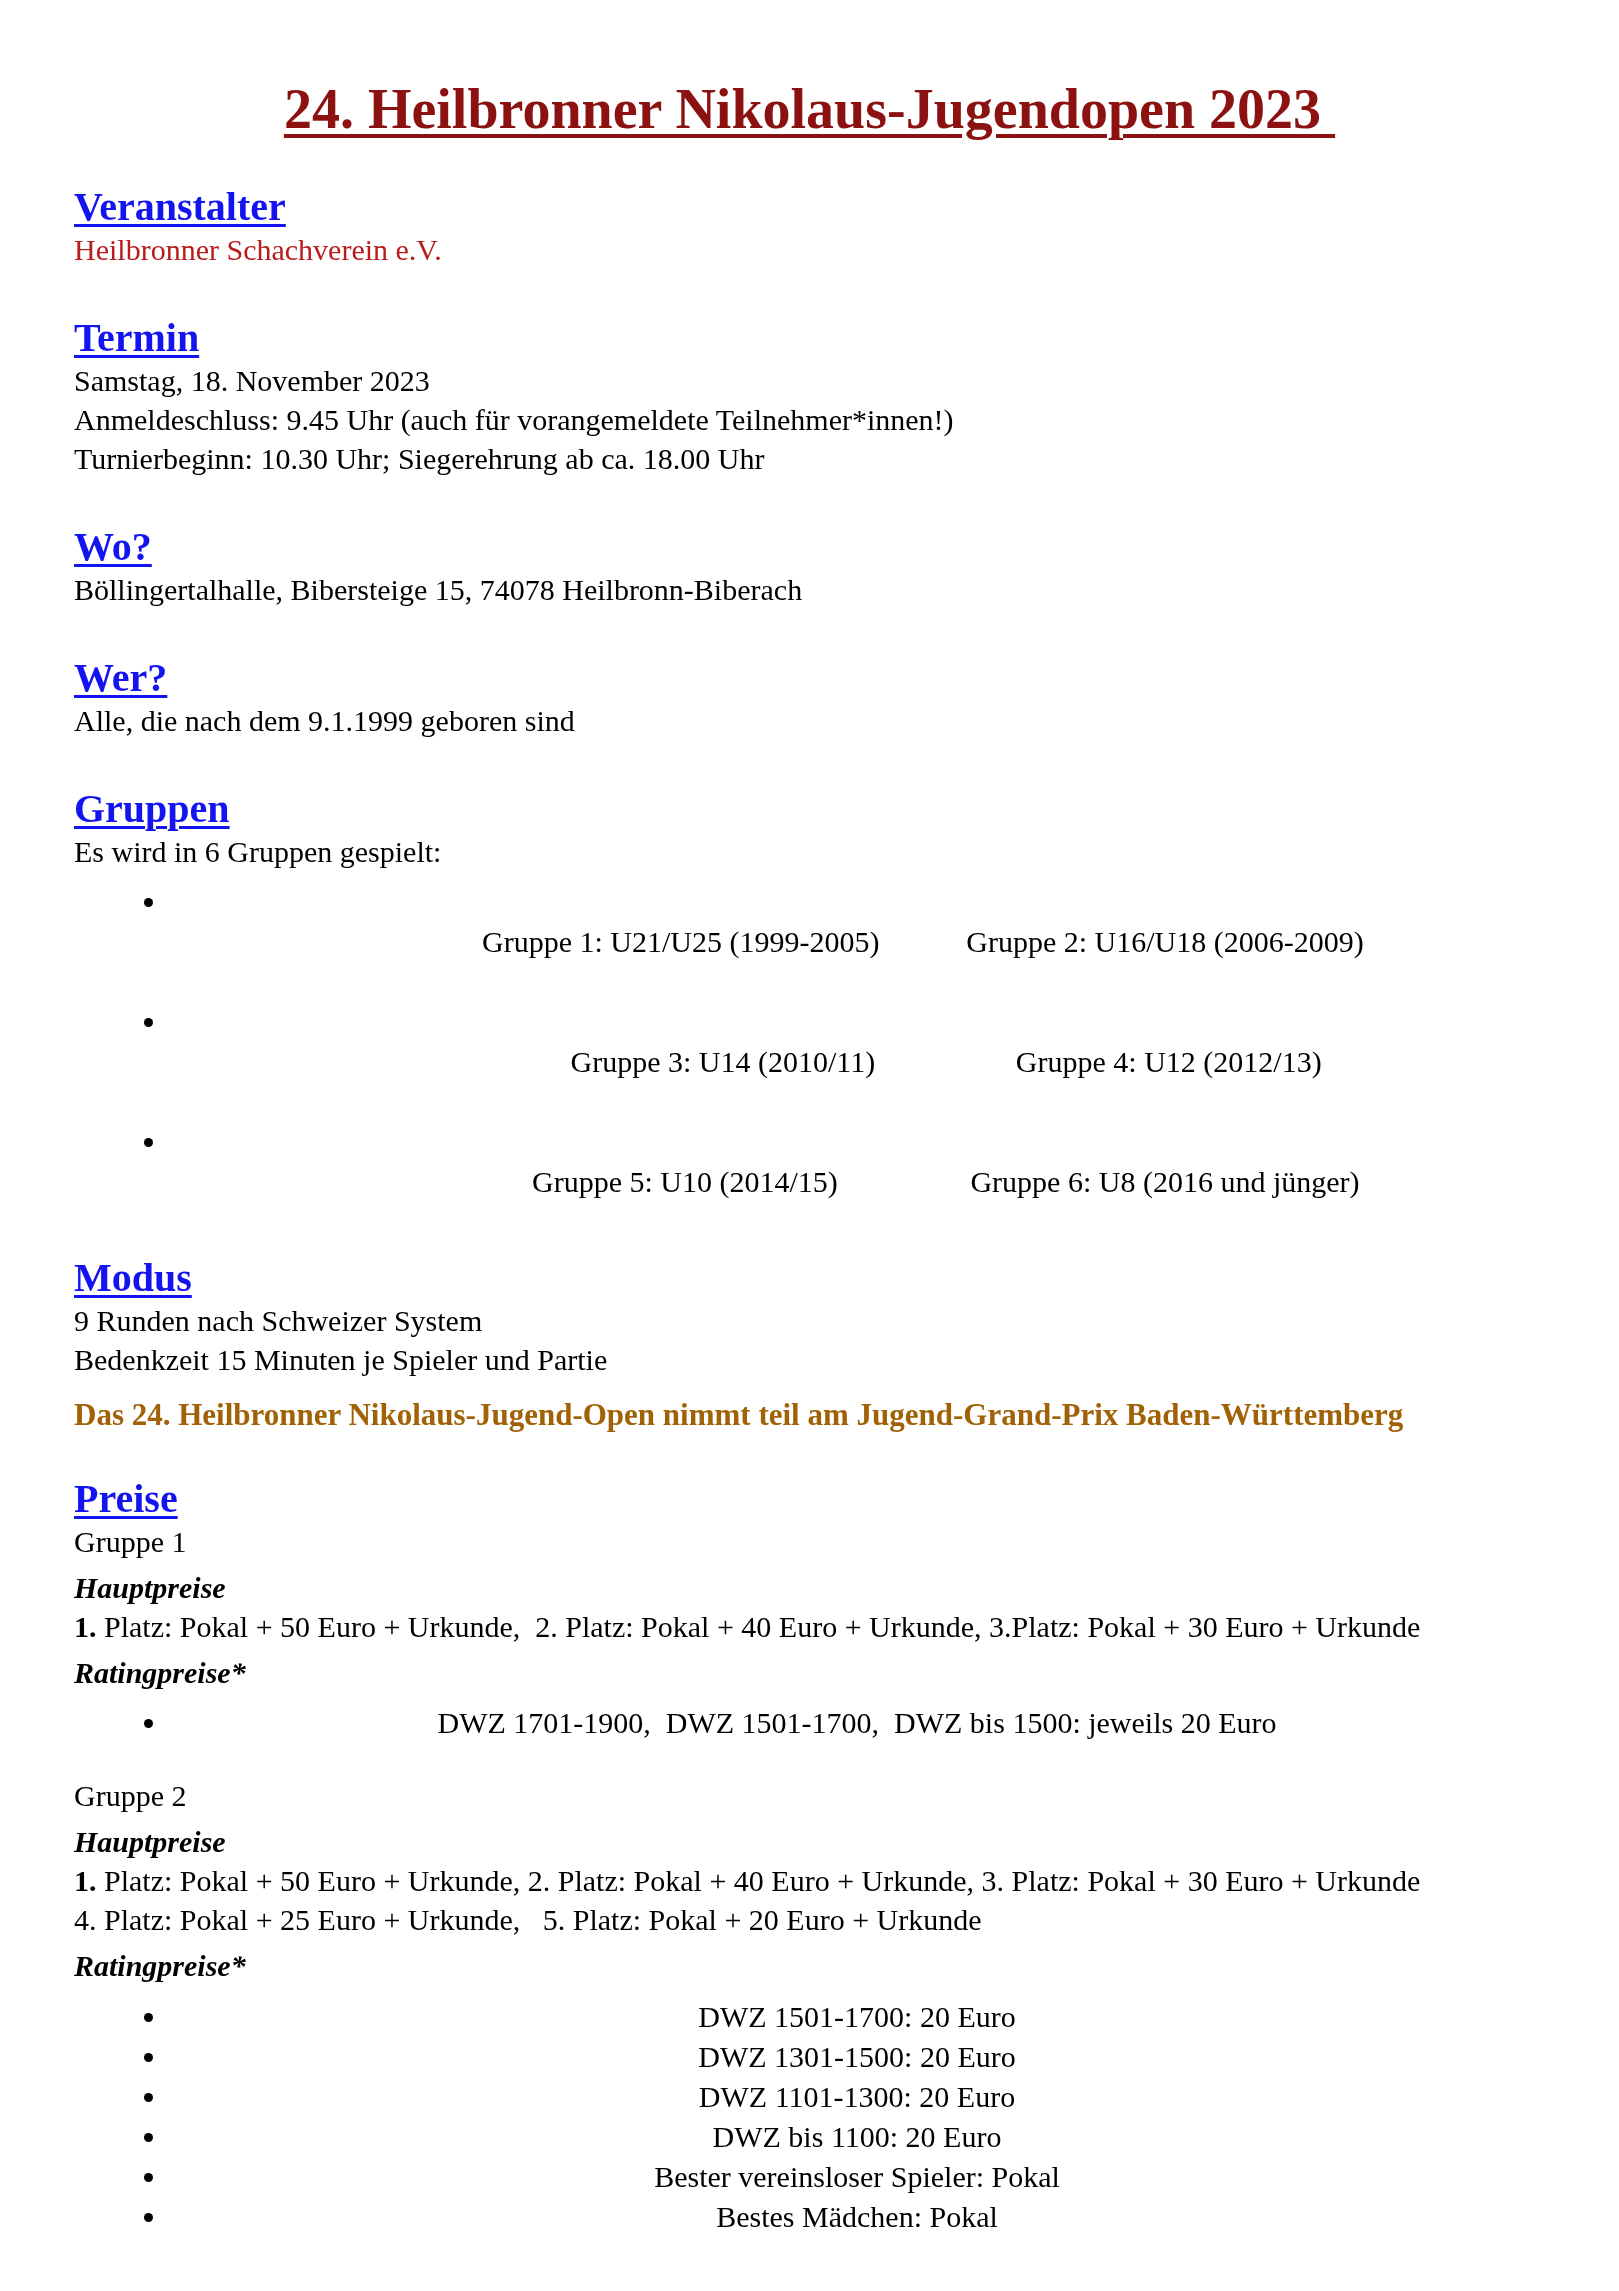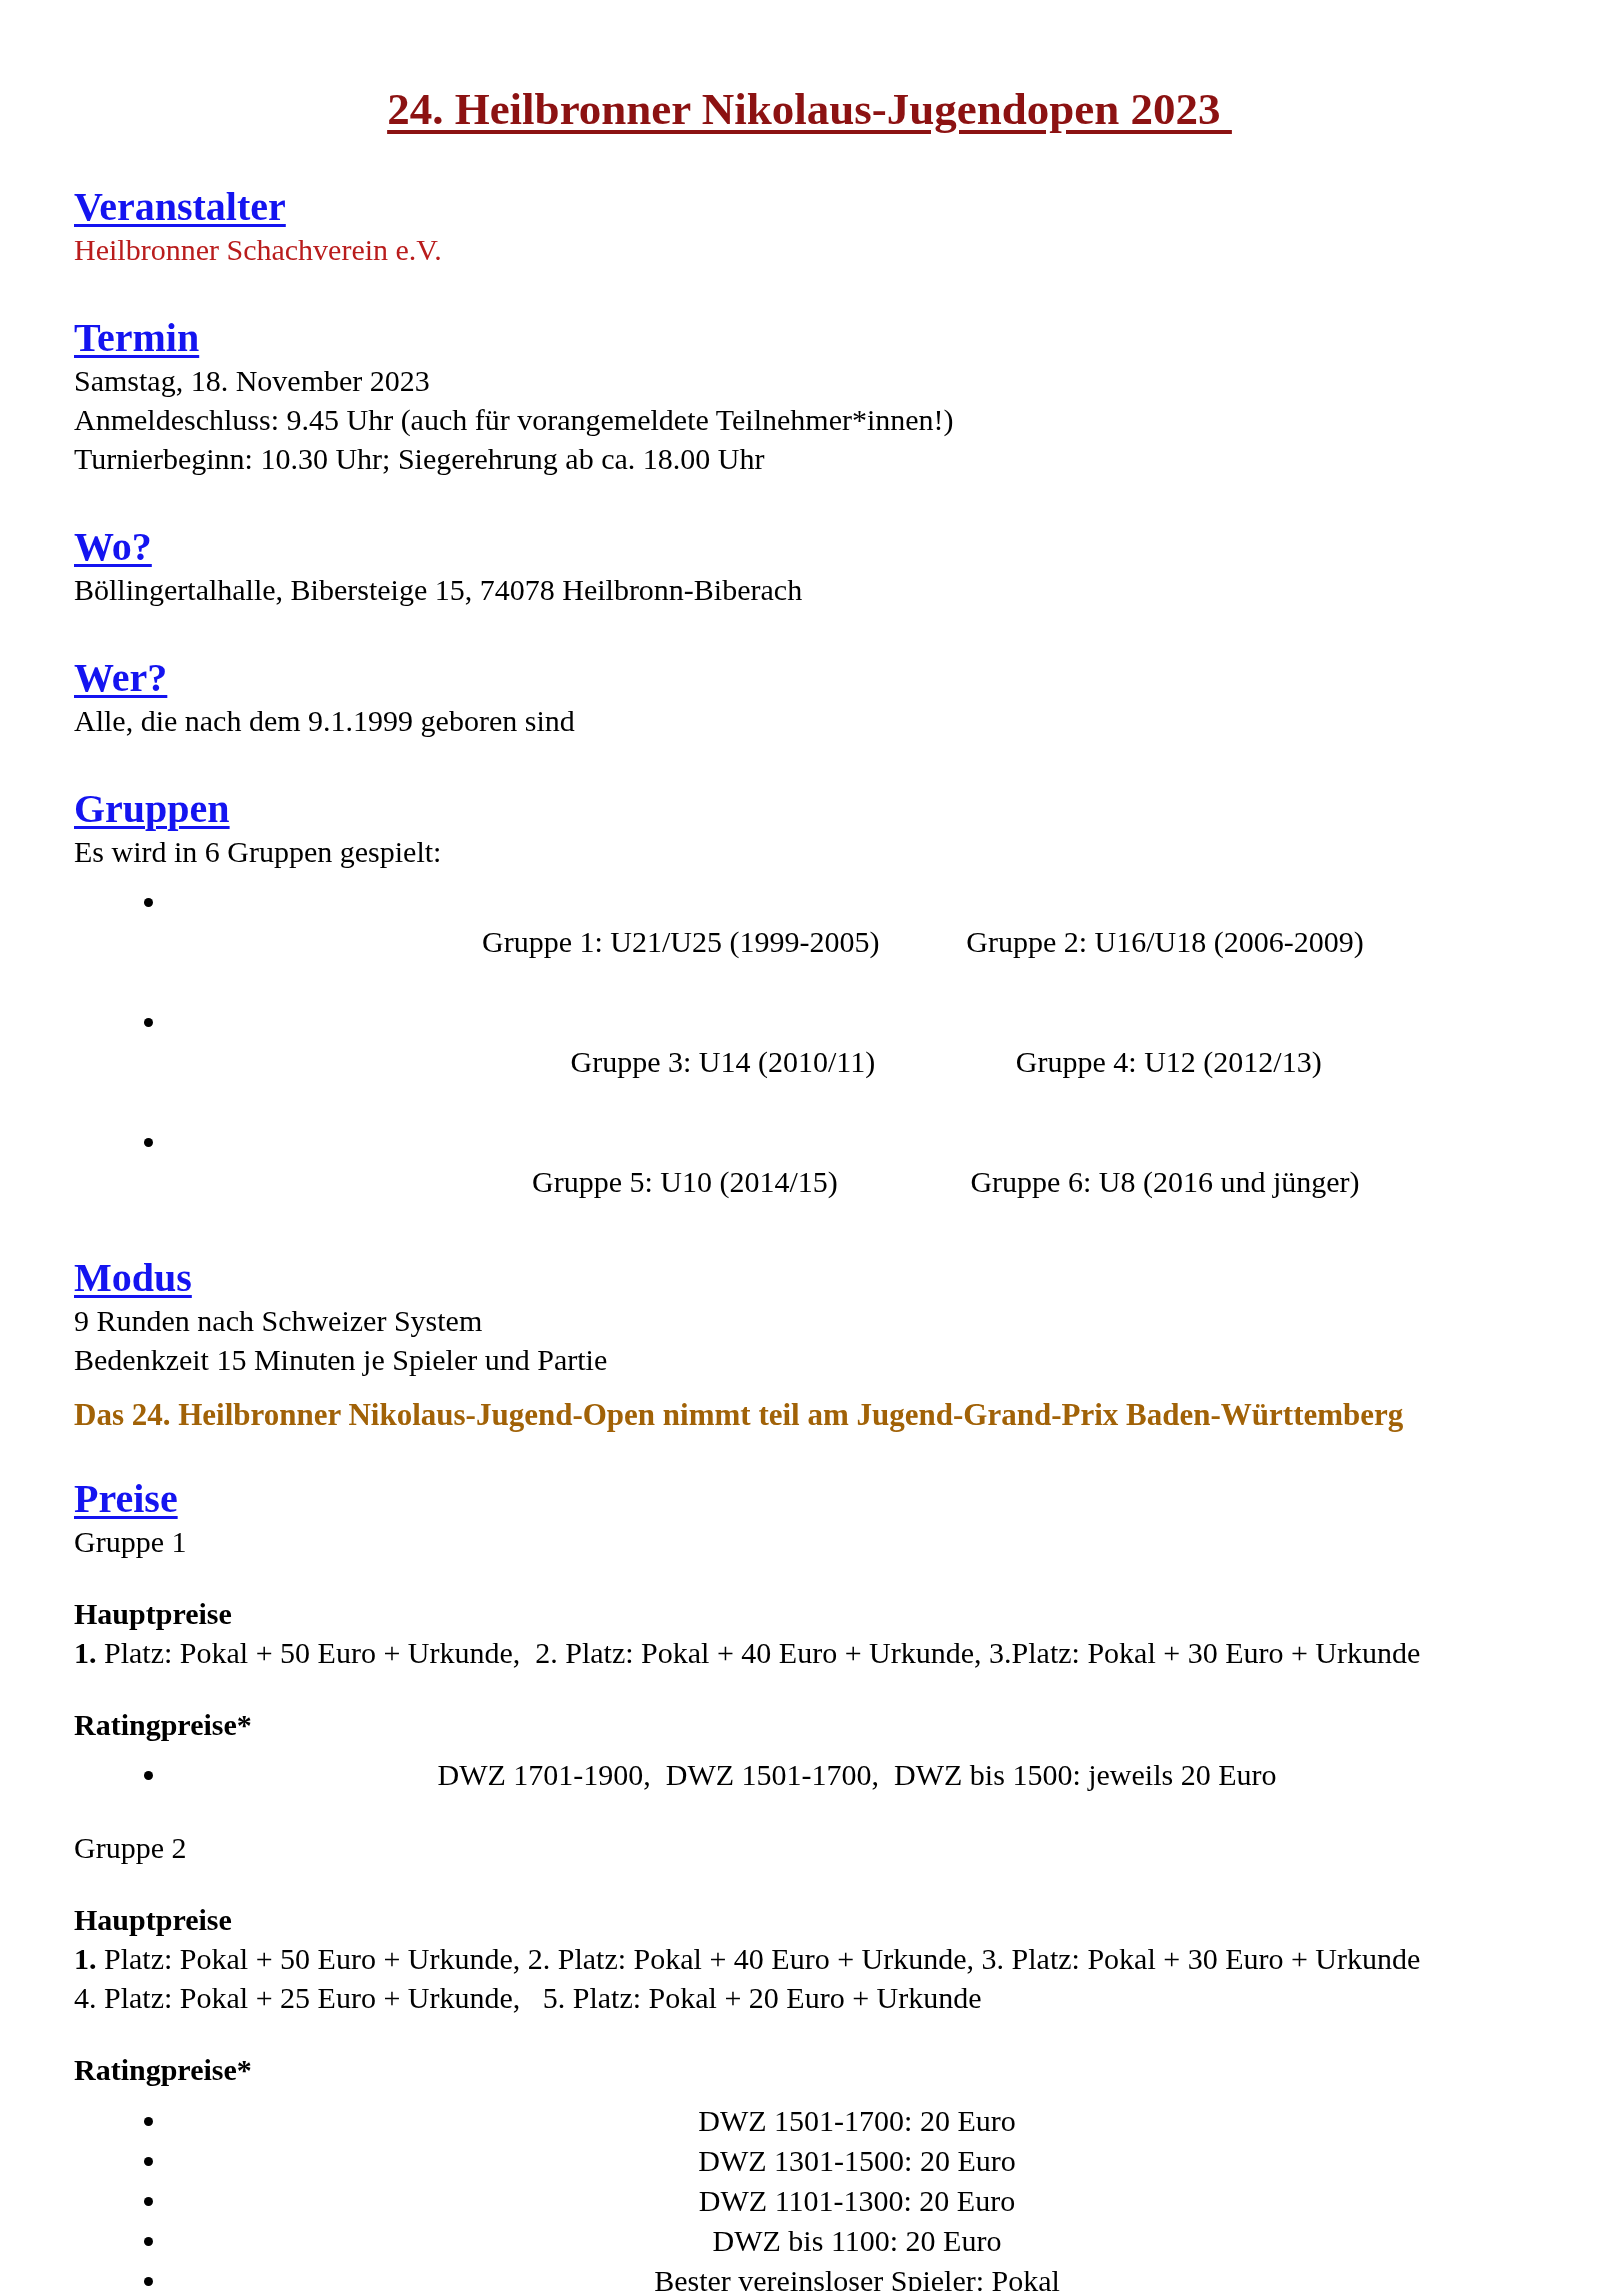--- a/index.html
+++ b/index.html
@@ -8,21 +8,21 @@
     width:1619px; height:2292px;
     font-family:"Liberation Serif", "DejaVu Serif", serif;
     font-size:30px; color:#000000;
     overflow:hidden;
   }
   .page { padding:57px 74px 0 74px; }
 
   .doc-title {
     margin-top:23.5px;
     text-align:center;
-    font-size:45px; font-weight:bold; line-height:57px;
+    font-size:56px; font-weight:bold; line-height:57px;
     color:#8c1212;
     text-decoration:underline;
     text-decoration-thickness:3.9px;
     text-underline-offset:5.9px;
     white-space:pre-wrap;
   }
 
   .sec {
     margin:47px 0 2px 0;
     font-size:40px; font-weight:bold; line-height:43px;
@@ -30,21 +30,21 @@
     text-decoration:underline;
     text-decoration-thickness:2.9px;
     text-underline-offset:3.9px;
   }
   .sec.tight   { margin-top:13.7px; }
   .sec.preise  { margin-top:41px; }
 
   .bodytext { line-height:39px; white-space:pre-wrap; }
   .navy { color:#b91c1c; }
 
-  .subhead { font-weight:bold; line-height:39px; margin-top:33px; }
+  .subhead { font-weight:bold; line-height:39px; margin-top:7px;font-style:italic; }
   .grouphead { font-weight:normal; line-height:39px; }
   .g2 { margin-top:33px; }
 
   .grandprix {
     margin-top:13.7px;
     font-weight:bold; font-size:31px; line-height:43px;
     color:#a16207;
     white-space:pre-wrap;
   }
 

